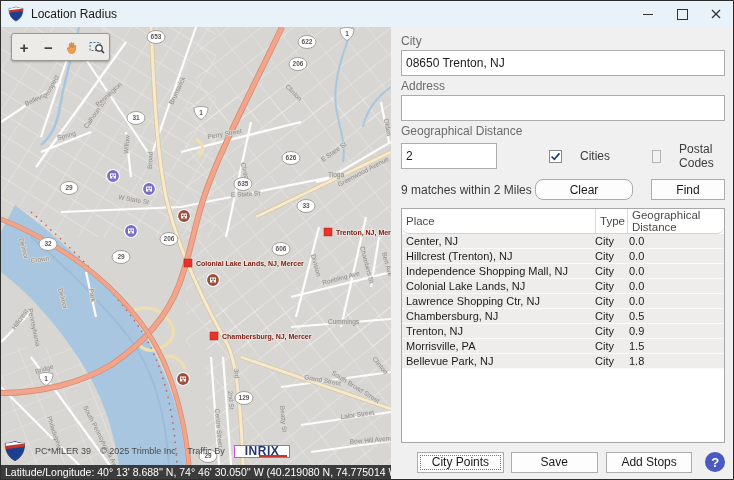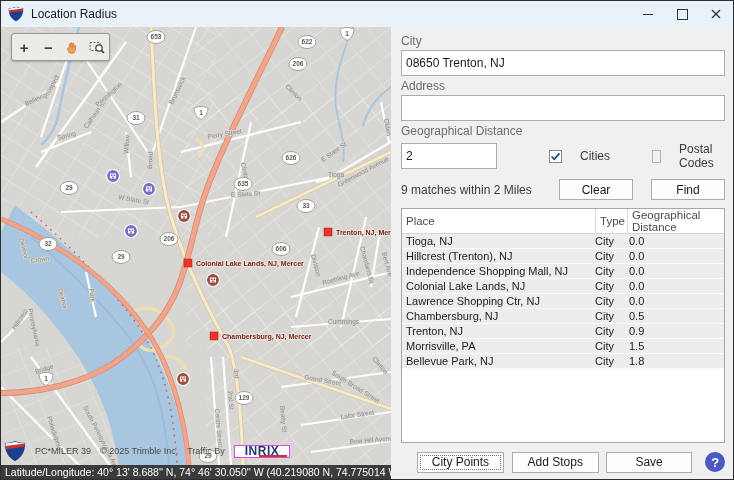--- a/index.html
+++ b/index.html
@@ -47,26 +47,26 @@
   .chk-cities{margin-left:52px;}
   .chk-postal{margin-left:42px;}
   .chk-box{width:13px;height:13px;box-sizing:border-box;border:1px solid #8a8a8a;background:#fff;
            display:inline-flex;align-items:center;justify-content:center;}
   .chk-box.unchecked{background:#f1f1f1;border-color:#b4b4b4;}
   .match-row{display:flex;align-items:center;margin:9px 0 8px;}
   .match-text{font-size:12px;color:#3c3c3c;flex:1;}
   .btn{height:21px;box-sizing:border-box;border:1px solid #acacac;background:#fdfdfd;
        font:12px "Liberation Sans",sans-serif;color:#1b1b1b;display:flex;align-items:center;
        justify-content:center;cursor:pointer;}
-  .btn-clear{width:74px;margin-right:18px;}
+  .btn-clear{width:98px;margin-right:18px;border-radius:8px;}
   .btn-find{width:74px;}
   .results{flex:1;border:1px solid #a8a8a8;background:#fff;display:flex;flex-direction:column;
            overflow:hidden;min-height:0;}
   .thead{display:flex;flex:0 0 19px;align-items:center;border-bottom:1px solid #d4d4d4;
-         font-size:11.5px;color:#4a4a4a;}
+         font-size:11.5px;color:#4a4a4a;border-radius:7px;}
   .th{padding:0 4px;box-sizing:border-box;height:100%;display:flex;align-items:center;}
   .th-place{flex:1;}
   .th-type{width:32px;border-left:1px solid #dadada;}
   .th-dist{width:97px;border-left:1px solid #dadada;}
   .tbody{flex:1;overflow:hidden;background:#fff;}
   .trow{display:flex;height:14px;align-items:center;background:#eeedeb;border-bottom:1px solid #fbfbfa;
         font-size:11px;color:#1b1b1b;cursor:default;}
   .td-place{flex:1;padding-left:4px;white-space:nowrap;overflow:hidden;}
   .td-type{width:34px;}
   .td-dist{width:95px;}
@@ -439,21 +439,21 @@
       </div>
 
       <div class="results">
         <div class="thead">
           <div class="th th-place">Place</div>
           <div class="th th-type">Type</div>
           <div class="th th-dist">Geographical Distance</div>
         </div>
         <div class="tbody" id="results-body">
             <div class="trow">
-              <span class="td-place">Tioga, NJ</span>
+              <span class="td-place">Center, NJ</span>
               <span class="td-type">City</span>
               <span class="td-dist">0.0</span>
             </div>
             <div class="trow">
               <span class="td-place">Hillcrest (Trenton), NJ</span>
               <span class="td-type">City</span>
               <span class="td-dist">0.0</span>
             </div>
             <div class="trow">
               <span class="td-place">Independence Shopping Mall, NJ</span>
@@ -488,19 +488,19 @@
             <div class="trow">
               <span class="td-place">Bellevue Park, NJ</span>
               <span class="td-type">City</span>
               <span class="td-dist">1.8</span>
             </div>
           </div>
       </div>
 
       <div class="actions">
         <div class="btn btn-plot">City Points</div>
+        <div class="btn btn-save">Save</div>
         <div class="btn btn-addstops">Add Stops</div>
-        <div class="btn btn-save">Save</div>
         <div class="help-btn">?</div>
       </div>
     </div>
   </div>
 </div>
 
 </body></html>

